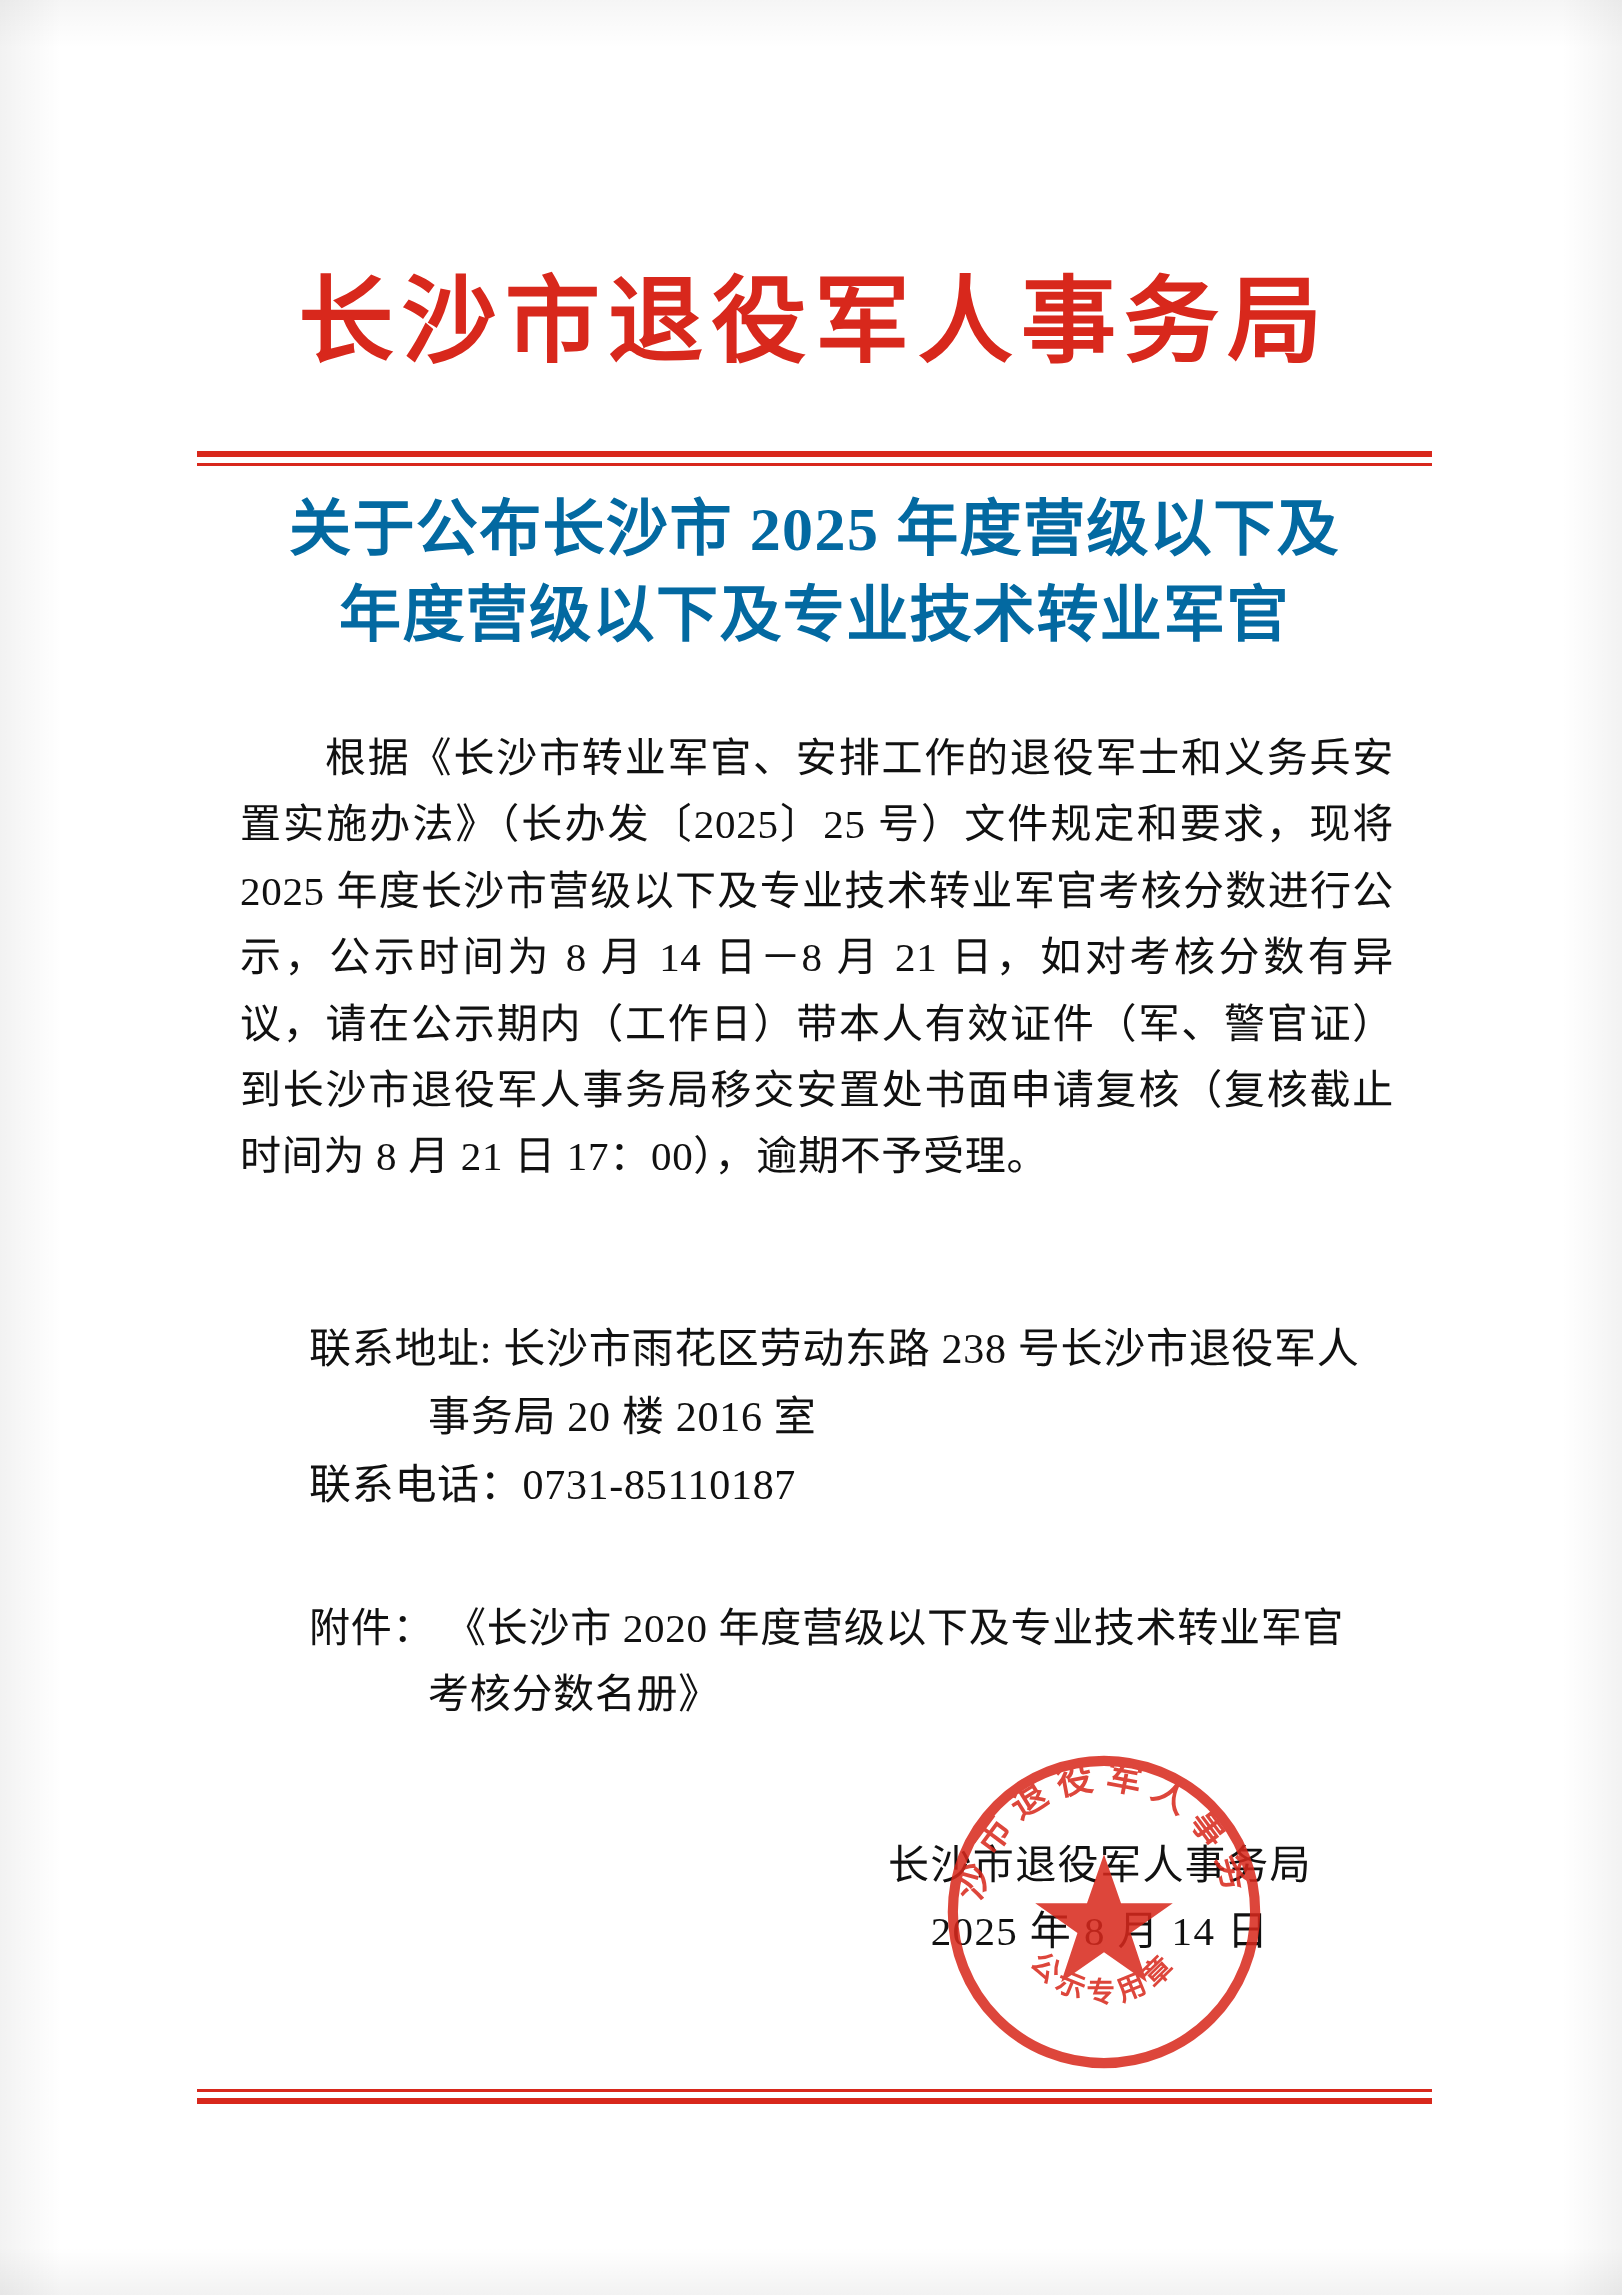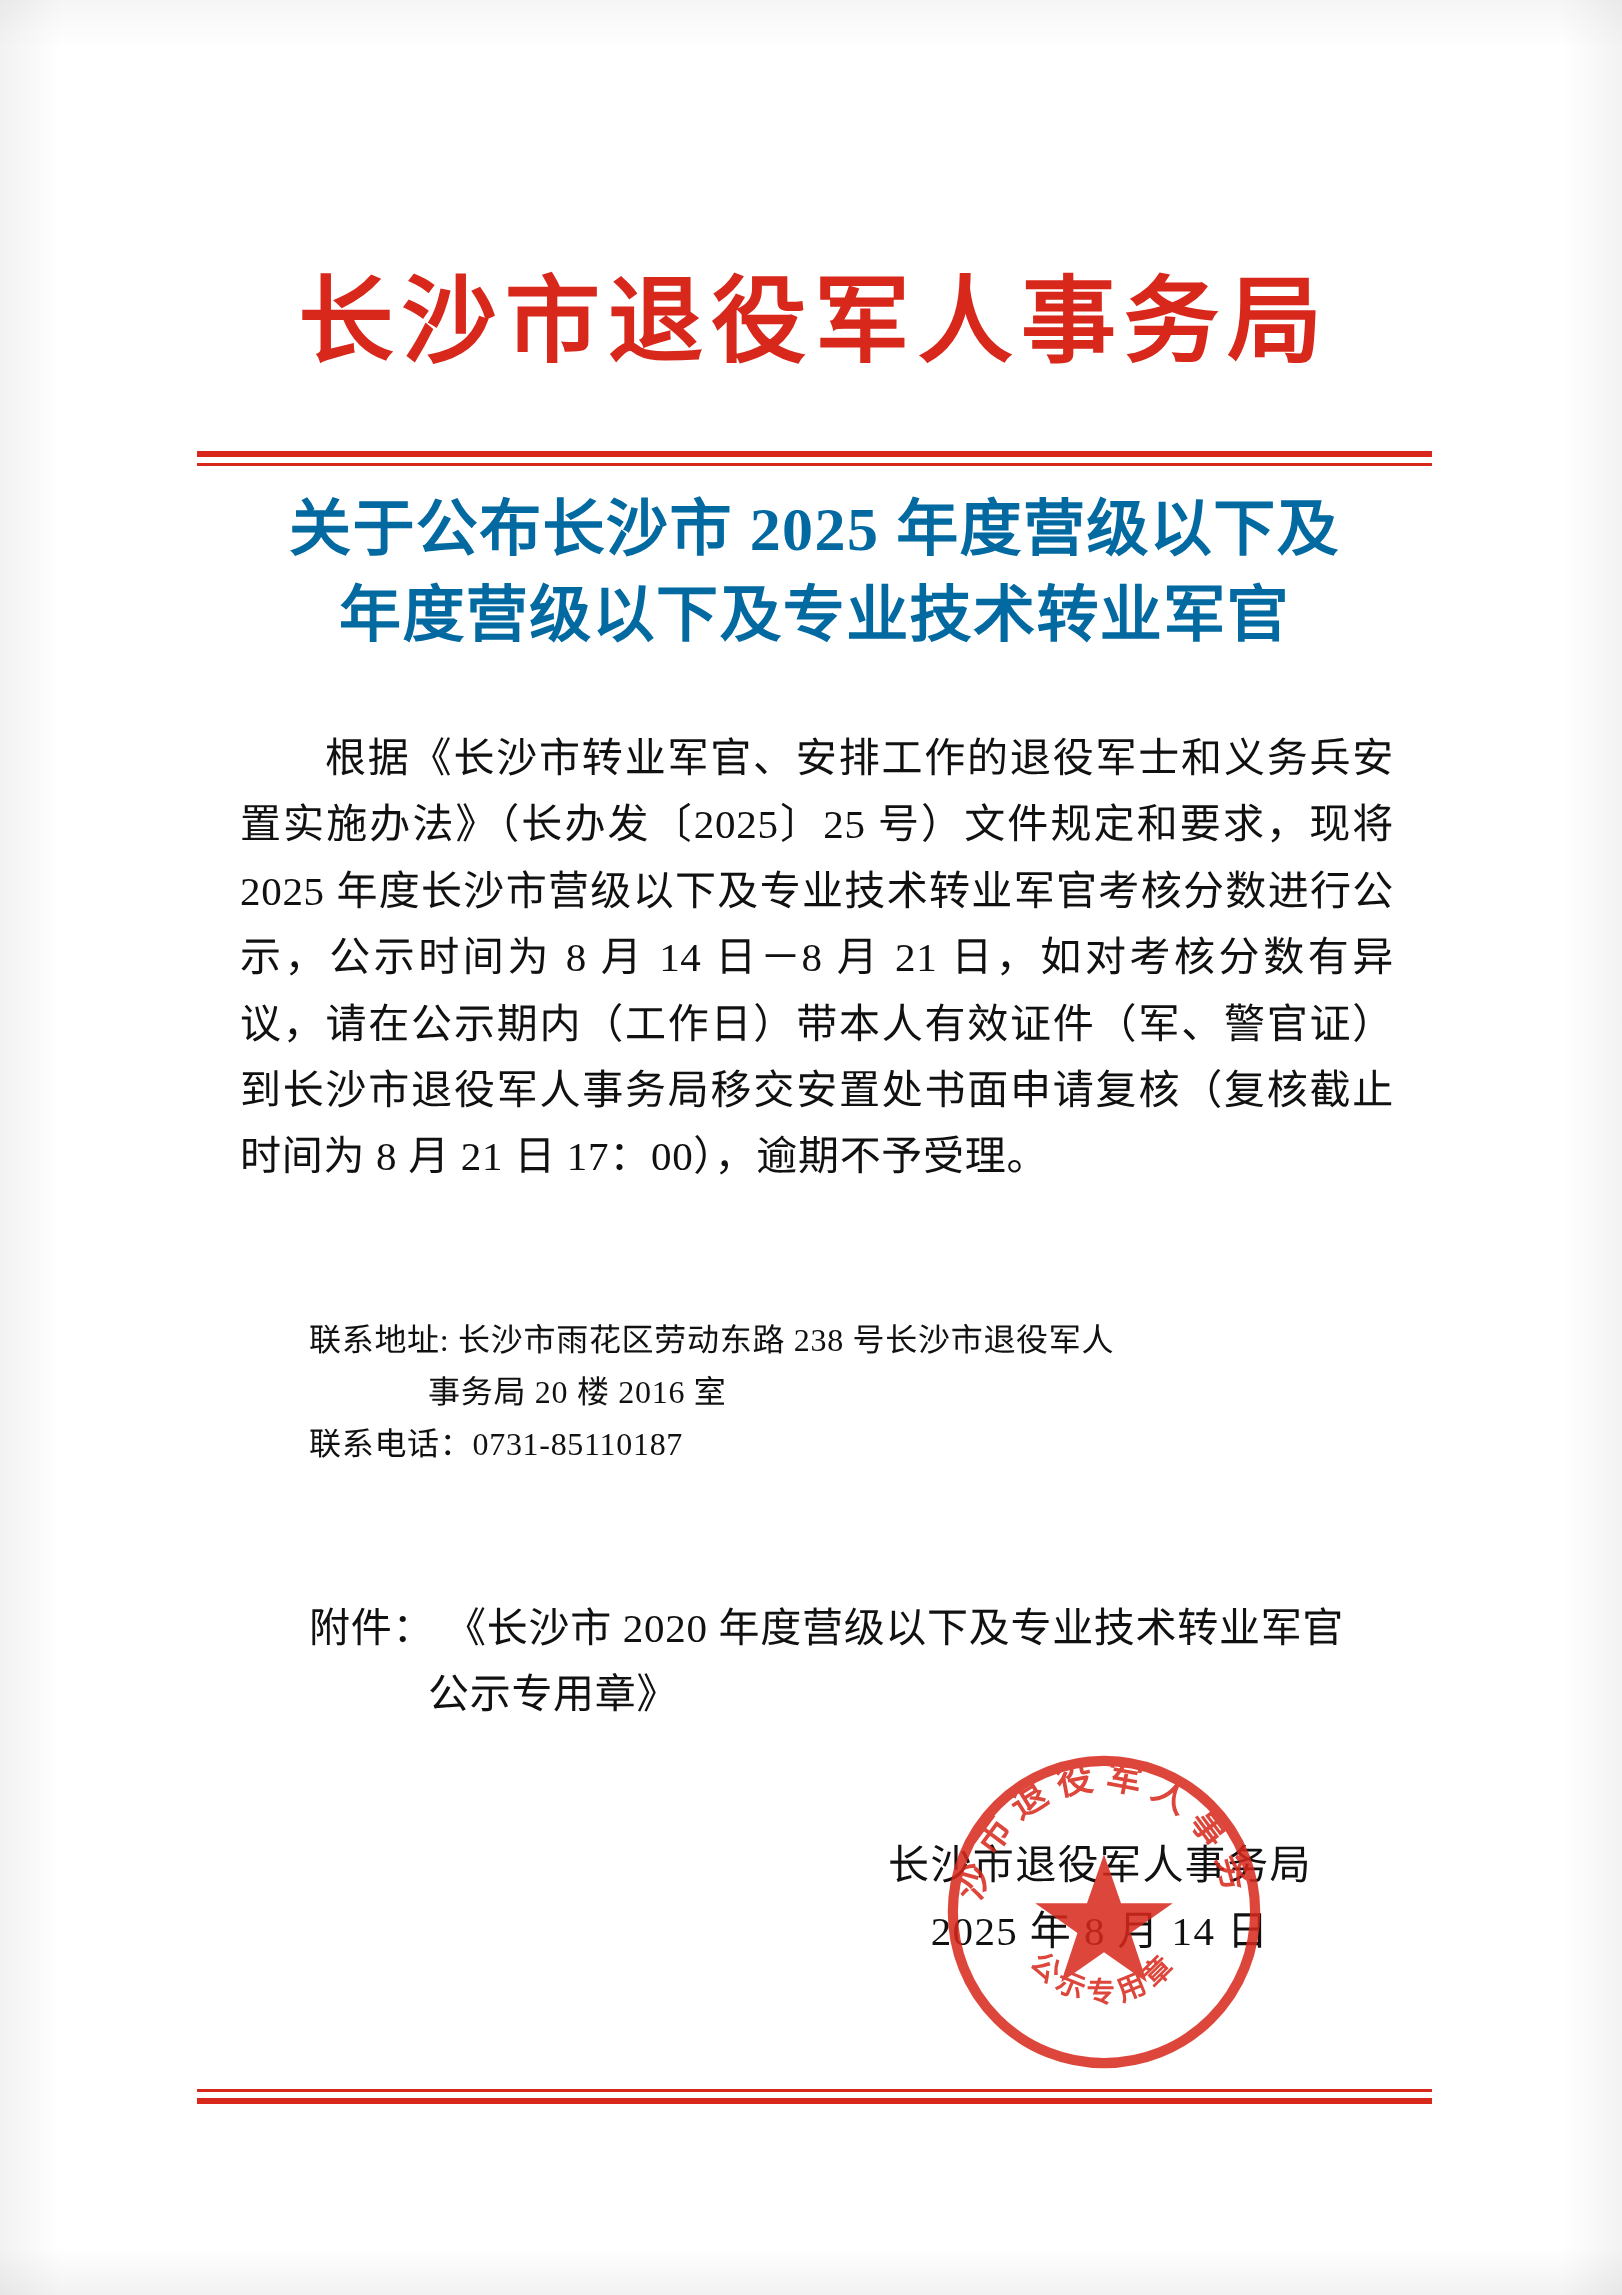--- a/index.html
+++ b/index.html
@@ -110,21 +110,21 @@
     text-indent: 85px;
   }
 
   .contact-block {
     position: absolute;
     top: 1315px;
     left: 33px;
     width: 1186px;
   }
   .contact-line {
-    font-size: 32px;
+    font-size: 42px;
     line-height: 1.62;
     color: #111111;
     letter-spacing: 0.7px;
     margin: 0;
     text-indent: 85px;
   }
   .contact-line.cont {
     text-indent: 204px;
   }
 
@@ -215,21 +215,21 @@
     </div>
 
     <div class="contact-block">
       <p class="contact-line">联系地址: 长沙市雨花区劳动东路 238 号长沙市退役军人</p>
       <p class="contact-line cont">事务局 20 楼 2016 室</p>
       <p class="contact-line">联系电话：0731-85110187</p>
     </div>
 
     <div class="attach-block">
       <p class="attach-line">附件： 《长沙市 2020 年度营级以下及专业技术转业军官</p>
-      <p class="attach-line cont">公示专用章》</p>
+      <p class="attach-line cont">考核分数名册》</p>
     </div>
 
     <div class="signature">
       <div>长沙市退役军人事务局</div>
       <div>2025 年 8 月 14 日</div>
     </div>
 
     <svg class="seal" viewBox="0 0 470 470" aria-hidden="true">
       <defs>
         <path id="sealArcTop" d="M 55 235 A 180 180 0 0 1 415 235"></path>

